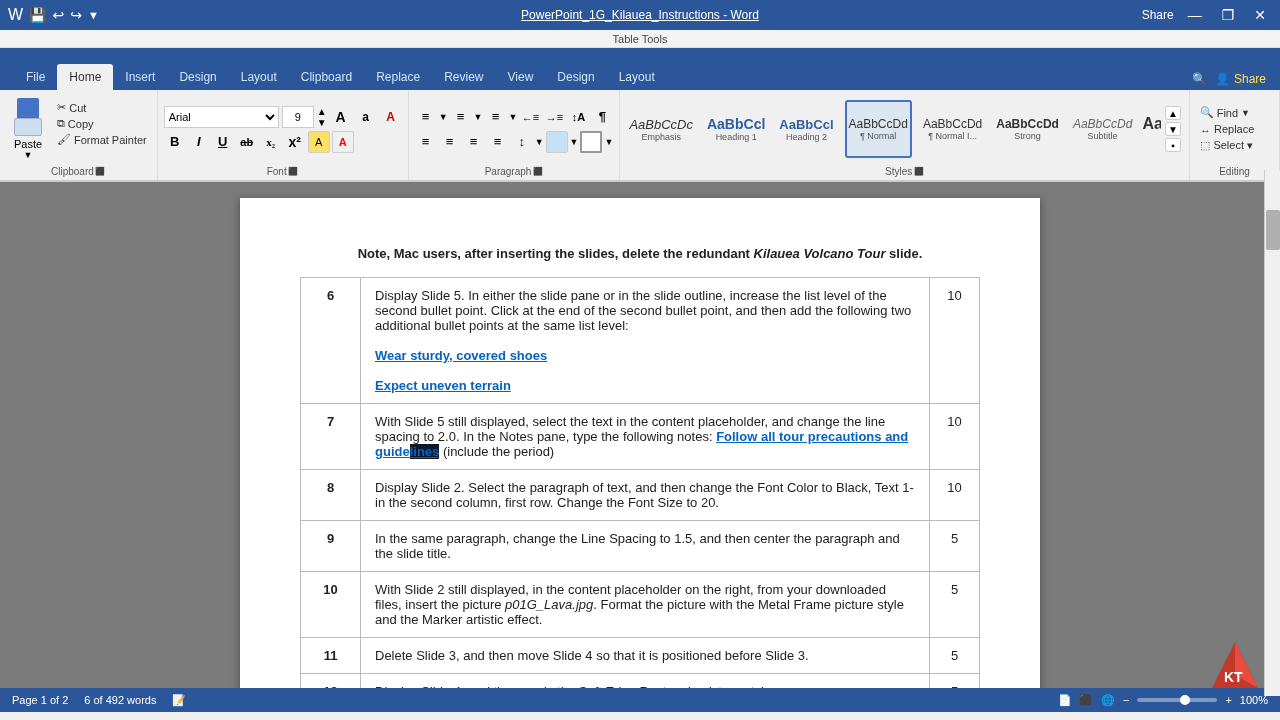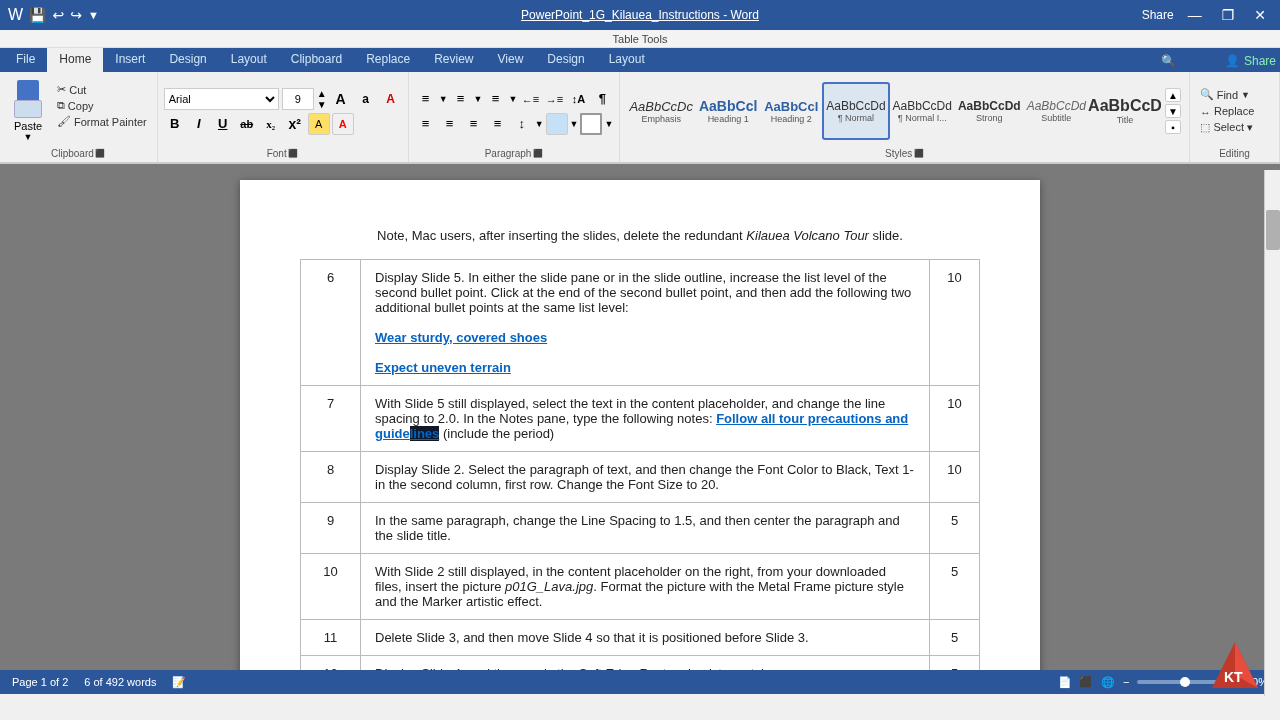--- a/index.html
+++ b/index.html
@@ -16,24 +16,24 @@
       color: white;
     }
     .title-bar-left { display: flex; align-items: center; gap: 6px; }
     .title-bar-center { position: absolute; left: 50%; transform: translateX(-50%); color: white; font-size: 12px; text-decoration: underline; }
     .title-bar-right { display: flex; align-items: center; gap: 8px; margin-left: auto; }
     .win-btn { color: white; font-size: 14px; cursor: pointer; padding: 2px 6px; }
 
     
     .ribbon-tabs {
       background: #2b579a;
-      height: 24px;
+      height: 42px;
       display: flex;
       align-items: flex-end;
-      padding: 0 4px;
+      padding: 0 14px;
     }
     .ribbon-tab {
       padding: 6px 12px;
       font-size: 12px;
       color: #cce4f7;
       cursor: pointer;
       border-radius: 3px 3px 0 0;
       background: transparent;
     }
     .ribbon-tab.active {
@@ -108,21 +108,21 @@
       color: #222;
     }
     .doc-table td {
       border: 1px solid #bbb;
       padding: 10px 14px;
       vertical-align: top;
     }
     .doc-table td:first-child {
       width: 60px;
       text-align: center;
-      font-weight: normal;
+      font-weight: bold;
     }
     .doc-table td:last-child {
       width: 50px;
       text-align: center;
     }
     .link-text {
       color: #0563c1;
       text-decoration: underline;
       font-weight: bold;
     }
@@ -218,21 +218,21 @@
   <div class="ribbon-tab">Design</div>
   <div class="ribbon-tab">Layout</div>
   <div class="ribbon-tab">Clipboard</div>
   <div class="ribbon-tab">Replace</div>
   <div class="ribbon-tab">Review</div>
   <div class="ribbon-tab">View</div>
   <div class="ribbon-tab">Design</div>
   <div class="ribbon-tab">Layout</div>
   <div style="margin-left:auto;display:flex;align-items:center;gap:8px;padding-bottom:4px;">
     <span style="font-size:12px;color:#cce4f7;">🔍</span>
-    <span style="color:#86efac;font-size:12px;cursor:pointer;margin-left:41px;">👤 Share</span>
+    <span style="color:#fde047;font-size:12px;cursor:pointer;">👤 Share</span>
   </div>
 </div>
 
 <div style="background:#f0f0f0;border-bottom:2px solid #ccc;display:flex;align-items:stretch;min-height:90px;">
 
   <div class="group-wrap" style="min-width:95px;">
     <div class="group-content" style="align-items:flex-start;">
       <div style="display:flex;flex-direction:column;align-items:center;cursor:pointer;padding:4px 6px;">
         <div style="width:32px;height:38px;position:relative;">
           <div style="width:22px;height:28px;background:#4472c4;border-radius:2px;margin:0 auto;"></div>
@@ -323,21 +323,21 @@
     </div>
     <div class="group-label">
       <span>Paragraph</span>
       <span style="font-size:8px;">⬛</span>
     </div>
   </div>
 
   <div class="group-wrap" style="flex:1;min-width:480px;">
     <div style="display:flex;align-items:center;flex:1;gap:2px;overflow:hidden;">
 
-      <div style="display:flex;gap:0;overflow:hidden;flex:1;">
+      <div style="display:flex;gap:8px;overflow:hidden;flex:1;">
         <div class="style-item">
           <span style="font-size:13px;font-style:italic;color:#333;">AaBbCcDc</span>
           <span class="style-label">Emphasis</span>
         </div>
         <div class="style-item">
           <span style="font-size:14px;font-weight:bold;color:#2e5fa3;">AaBbCcl</span>
           <span class="style-label">Heading 1</span>
         </div>
         <div class="style-item">
           <span style="font-size:13px;font-weight:bold;color:#2e5fa3;">AaBbCcl</span>

